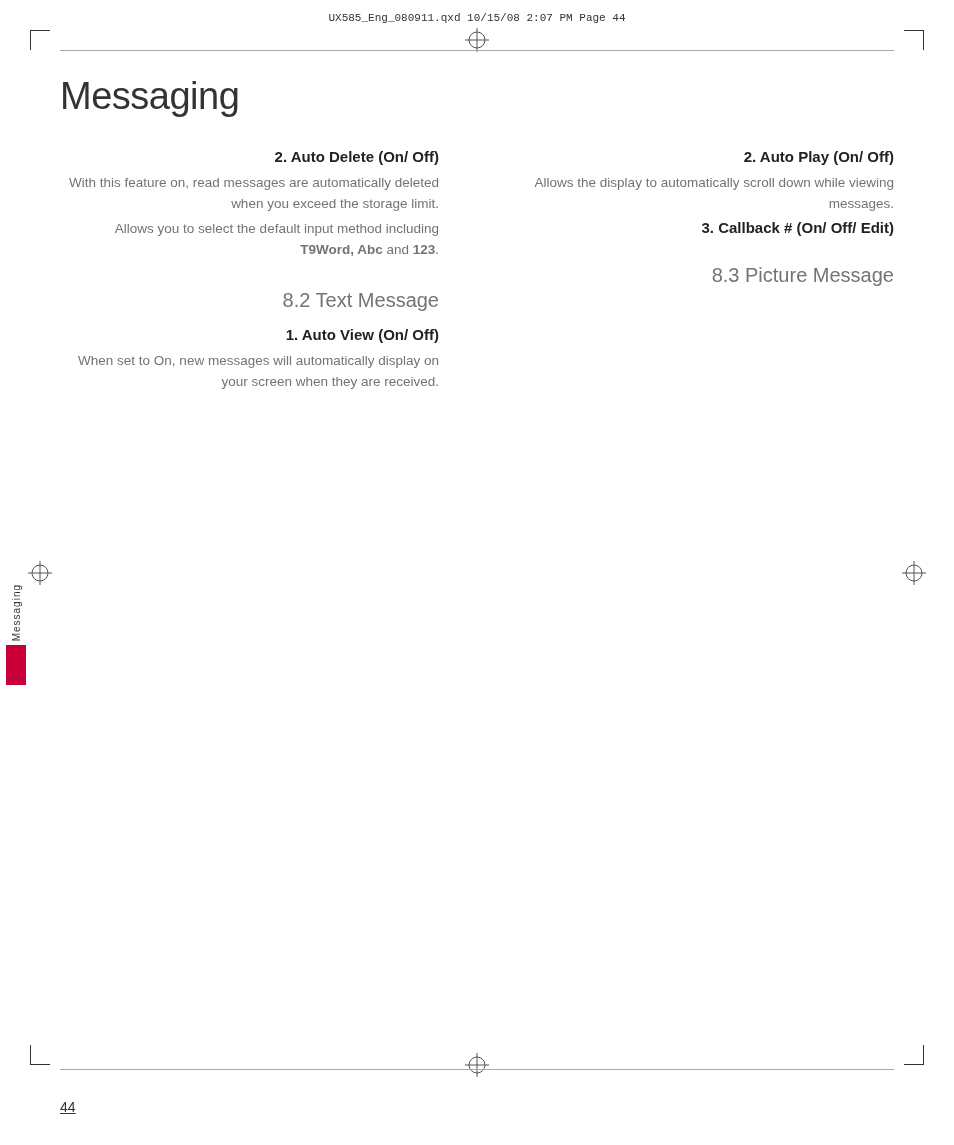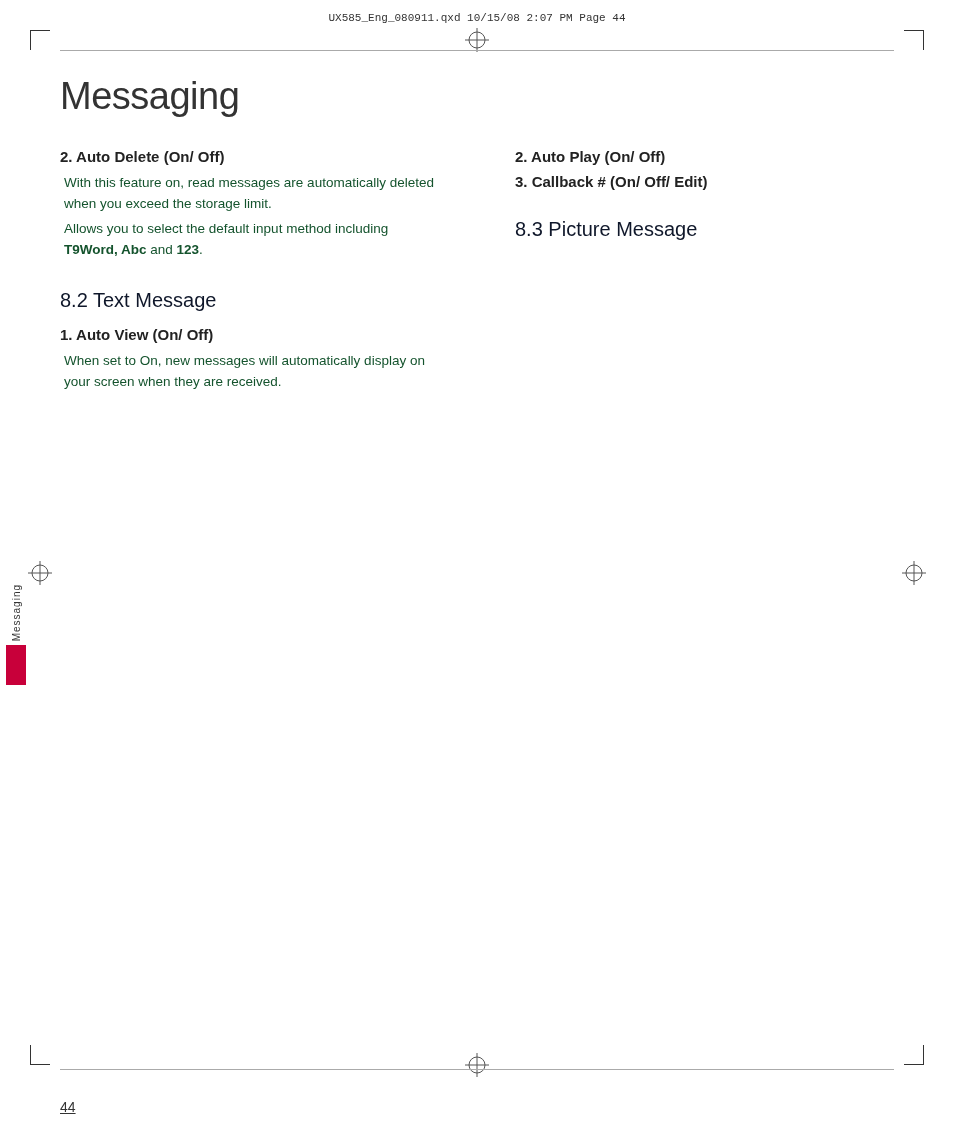--- a/index.html
+++ b/index.html
@@ -132,20 +132,21 @@
       color: #333;
       margin-bottom: 30px;
       margin-top: 20px;
       letter-spacing: -0.5px;
     }
 
     
     .two-col {
       display: flex;
       gap: 56px;
+      text-align: right;
     }
 
     .col-left {
       flex: 1;
       padding-right: 10px;
     }
 
     .col-right {
       flex: 1;
       padding-left: 10px;
@@ -159,35 +160,35 @@
       margin-bottom: 8px;
       margin-top: 18px;
     }
 
     .section-heading:first-child {
       margin-top: 0;
     }
 
     .section-body {
       font-size: 13.5px;
-      color: #14532d;
+      color: #737373;
       line-height: 1.55;
       margin-bottom: 4px;
       padding-left: 4px;
     }
 
     .section-body strong {
       font-weight: bold;
     }
 
     
     .chapter-title {
       font-size: 20px;
       font-weight: 400;
-      color: #0f172a;
+      color: #737373;
       margin-top: 28px;
       margin-bottom: 14px;
     }
 
     
     .page-number {
       position: absolute;
       bottom: 30px;
       left: 60px;
       font-size: 14px;
@@ -301,20 +302,21 @@
         </div>
 
       </div>
 
       <div class="col-right">
 
         <div>
           <div class="section-heading">
             <span>2. Auto Play (On/ Off)</span>
           </div>
+          <div class="section-body">Allows the display to automatically scroll down while viewing messages.</div>
         </div>
 
         <div>
           <div class="section-heading">
             <span>3. Callback # (On/ Off/ Edit)</span>
           </div>
         </div>
 
         <div class="chapter-title">8.3 Picture Message</div>
 

